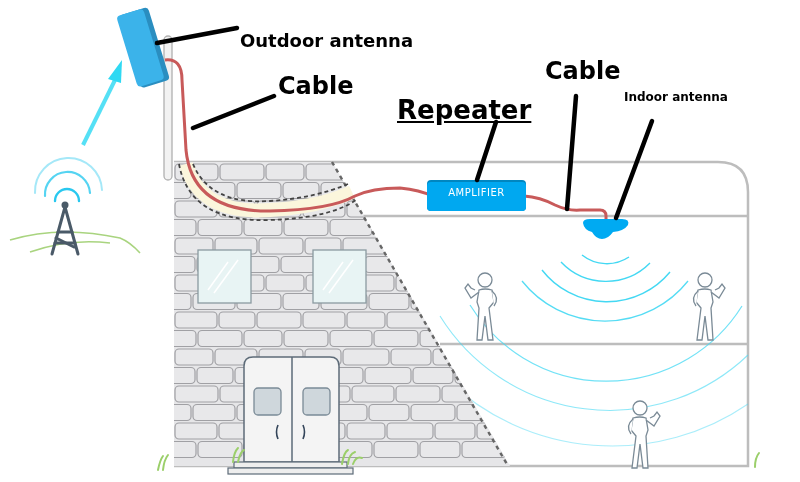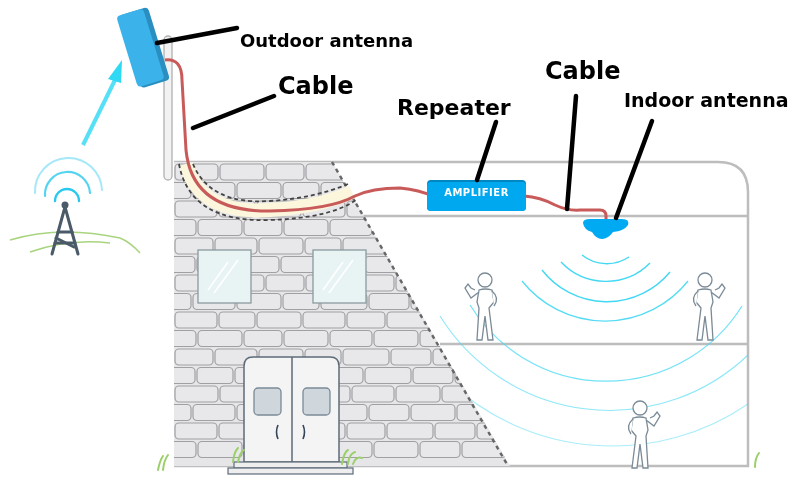--- a/index.html
+++ b/index.html
@@ -1,19 +1,19 @@
 <!DOCTYPE html>
 <html><head>
 <meta charset="utf-8">
 <style>
   html,body{margin:0;padding:0;background:#ffffff;}
   body{width:800px;height:482px;overflow:hidden;position:relative;font-family:"DejaVu Sans",sans-serif;}
   #stage{position:absolute;left:0;top:0;width:800px;height:482px;}
   .lbl{position:absolute;font-family:"DejaVu Sans",sans-serif;font-weight:bold;color:#000;white-space:nowrap;line-height:1;}
-  .amp-text{position:absolute;left:427px;top:188px;width:99px;text-align:center;font-family:"DejaVu Sans",sans-serif;font-weight:bold;font-size:10px;color:#fff;letter-spacing:0.5px;line-height:1;}
+  .amp-text{position:absolute;left:427px;top:188px;width:99px;text-align:center;font-family:"DejaVu Sans",sans-serif;font-weight:normal;font-size:10px;color:#fff;letter-spacing:0.5px;line-height:1;}
 </style>
 </head>
 <body>
 
 <svg id="stage" viewBox="0 0 800 482" width="800" height="482" xmlns="http://www.w3.org/2000/svg">
   <defs>
     <clipPath id="wallClip">
       <polygon points="174,162 332,162 510,466 174,466"></polygon>
     </clipPath>
   </defs>
@@ -274,16 +274,16 @@
     <line x1="157" y1="43" x2="237" y2="28"></line>
     <line x1="193" y1="128" x2="274" y2="96"></line>
     <line x1="477" y1="180" x2="496" y2="122"></line>
     <line x1="567" y1="209" x2="576" y2="96"></line>
     <line x1="616" y1="218" x2="652" y2="121"></line>
   </g>
 </svg>
 
 <div class="lbl" style="left:240px;top:32px;font-size:18px;">Outdoor antenna</div>
 <div class="lbl" style="left:278px;top:74px;font-size:24px;">Cable</div>
-<div class="lbl" style="left:397px;top:97px;font-size:22px;">Repeater</div>
+<div class="lbl" style="left:397px;top:97px;font-size:26px;text-decoration:underline;">Repeater</div>
 <div class="lbl" style="left:545px;top:59px;font-size:24px;">Cable</div>
-<div class="lbl" style="left:624px;top:91px;font-size:19px;">Indoor antenna</div>
+<div class="lbl" style="left:624px;top:91px;font-size:12px;">Indoor antenna</div>
 <div class="amp-text">AMPLIFIER</div>
 
 </body></html>

